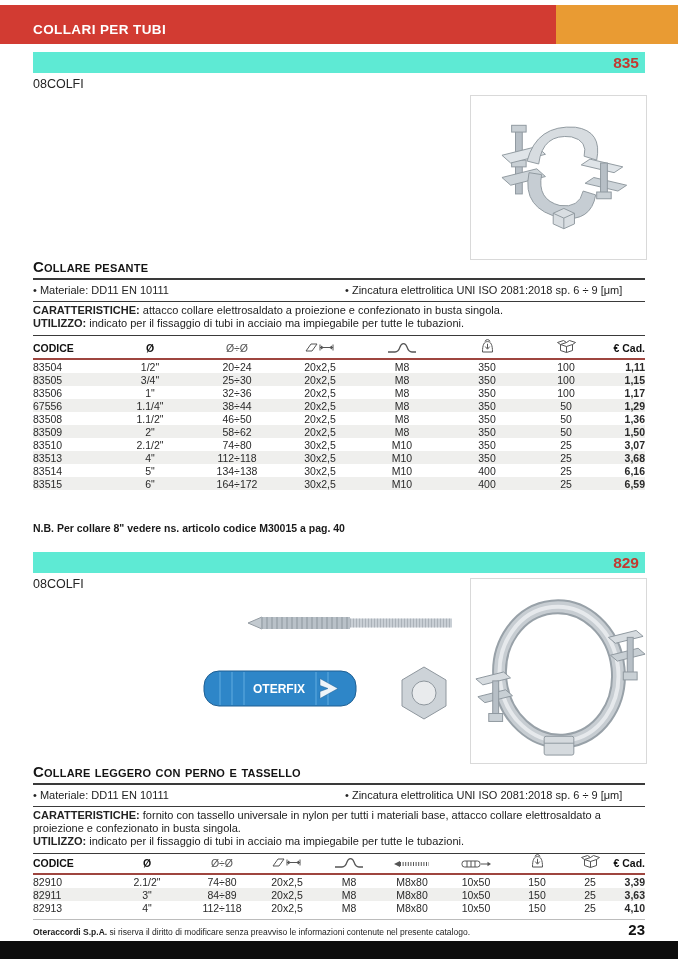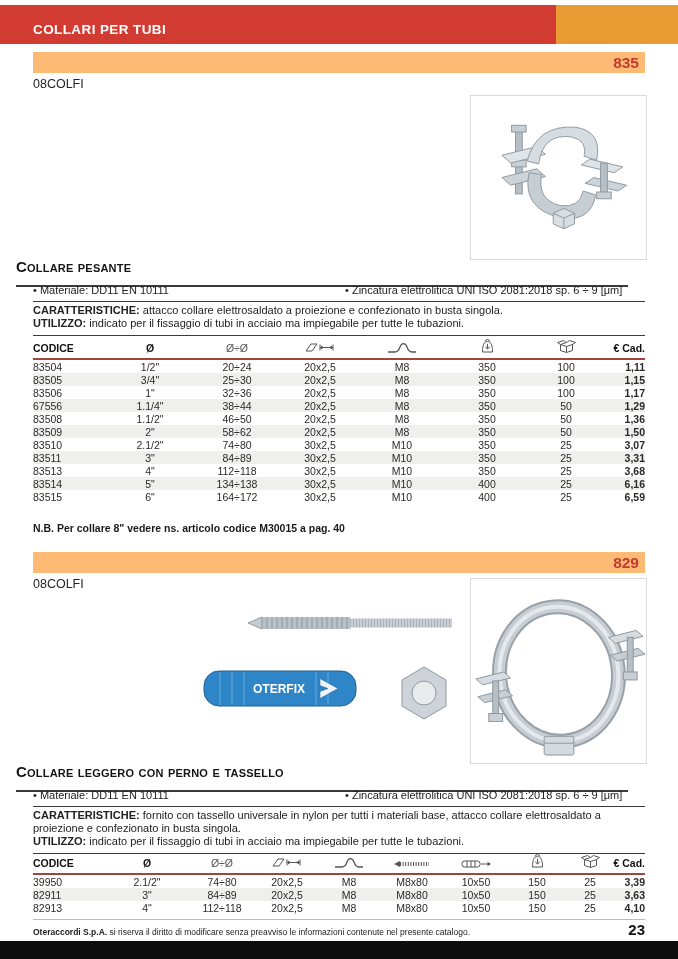--- a/index.html
+++ b/index.html
@@ -6,28 +6,28 @@
   body{
     width:678px;height:959px;position:relative;background:#ffffff;
     font-family:"Liberation Sans", sans-serif;color:#1a1a1a;overflow:hidden;
   }
   .abs{position:absolute;}
   
   .topbar-red{left:0;top:5px;width:556px;height:39px;background:#d23b32;}
   .topbar-title{position:absolute;left:33px;bottom:7px;color:#ffffff;font-size:13.5px;font-weight:bold;letter-spacing:.4px;}
   .topbar-orange{left:556px;top:5px;width:122px;height:39px;background:#e99b33;}
   
-  .ref-bar{left:33px;width:612px;height:21px;background:#fdba74;}
+  .ref-bar{left:33px;width:612px;height:21px;background:#5eead4;}
   .ref-num{position:absolute;right:6px;top:2px;color:#c23a31;font-weight:bold;font-size:15.5px;}
   .product-code{left:33px;font-size:12.5px;color:#242424;}
   
   .photo-box{background:#fff;border:1px solid #d9d9d9;display:flex;align-items:center;justify-content:center;}
   
-  .sec-title{left:16px;width:612px;font-variant:small-caps;font-weight:bold;font-size:15px;color:#141414;
-    border-bottom:2px solid #3a3a3a;padding-bottom:10px;letter-spacing:.2px;}
+  .sec-title{left:33px;width:612px;font-variant:small-caps;font-weight:bold;font-size:15px;color:#141414;
+    border-bottom:2px solid #3a3a3a;padding-bottom:3px;letter-spacing:.2px;}
   .spec-row{left:33px;width:612px;font-size:11px;color:#222;border-bottom:1px solid #3a3a3a;padding-bottom:5px;}
   .spec-right{position:absolute;left:312px;top:0;}
   .desc{left:33px;width:612px;font-size:11px;line-height:13px;color:#222;border-bottom:1px solid #3a3a3a;padding-bottom:5px;}
   .desc p{margin:0;}
   .desc b{font-weight:bold;}
   
   table{position:absolute;left:33px;width:612px;border-collapse:collapse;table-layout:fixed;font-size:10.5px;}
   thead th{font-weight:bold;font-size:10.5px;color:#111;text-align:center;vertical-align:bottom;
     padding:0 0 4px 0;border-bottom:2px solid #9e453f;margin-left:36px;}
   thead th.icon-h{color:#555;font-weight:normal;}
@@ -203,30 +203,20 @@
       </tr>
       <tr>
         <td>83510</td>
         <td>2.1/2"</td>
         <td>74÷80</td>
         <td>30x2,5</td>
         <td>M10</td>
         <td>350</td>
         <td>25</td>
         <td>3,07</td>
-      </tr>
-      <tr>
-        <td>83511</td>
-        <td>3"</td>
-        <td>84÷89</td>
-        <td>30x2,5</td>
-        <td>M10</td>
-        <td>350</td>
-        <td>25</td>
-        <td>3,31</td>
       </tr>
       <tr>
         <td>83513</td>
         <td>4"</td>
         <td>112÷118</td>
         <td>30x2,5</td>
         <td>M10</td>
         <td>350</td>
         <td>25</td>
         <td>3,68</td>
@@ -370,21 +360,21 @@
           <path d="M10.5 8.5 V14.5" stroke="#555"></path>
           <path d="M4.5 6.5 L1.5 4.5 L7.5 2.5 L10.5 4.5 Z" fill="none" stroke="#555"></path>
           <path d="M16.5 6.5 L19.5 4.5 L13.5 2.5 L10.5 4.5" fill="none" stroke="#555"></path>
         </svg>
       </th>
       <th>€ Cad.</th>
     </tr>
   </thead>
   <tbody>
       <tr>
-        <td>39950</td>
+        <td>82910</td>
         <td>2.1/2"</td>
         <td>74÷80</td>
         <td>20x2,5</td>
         <td>M8</td>
         <td>M8x80</td>
         <td>10x50</td>
         <td>150</td>
         <td>25</td>
         <td>3,39</td>
       </tr>

